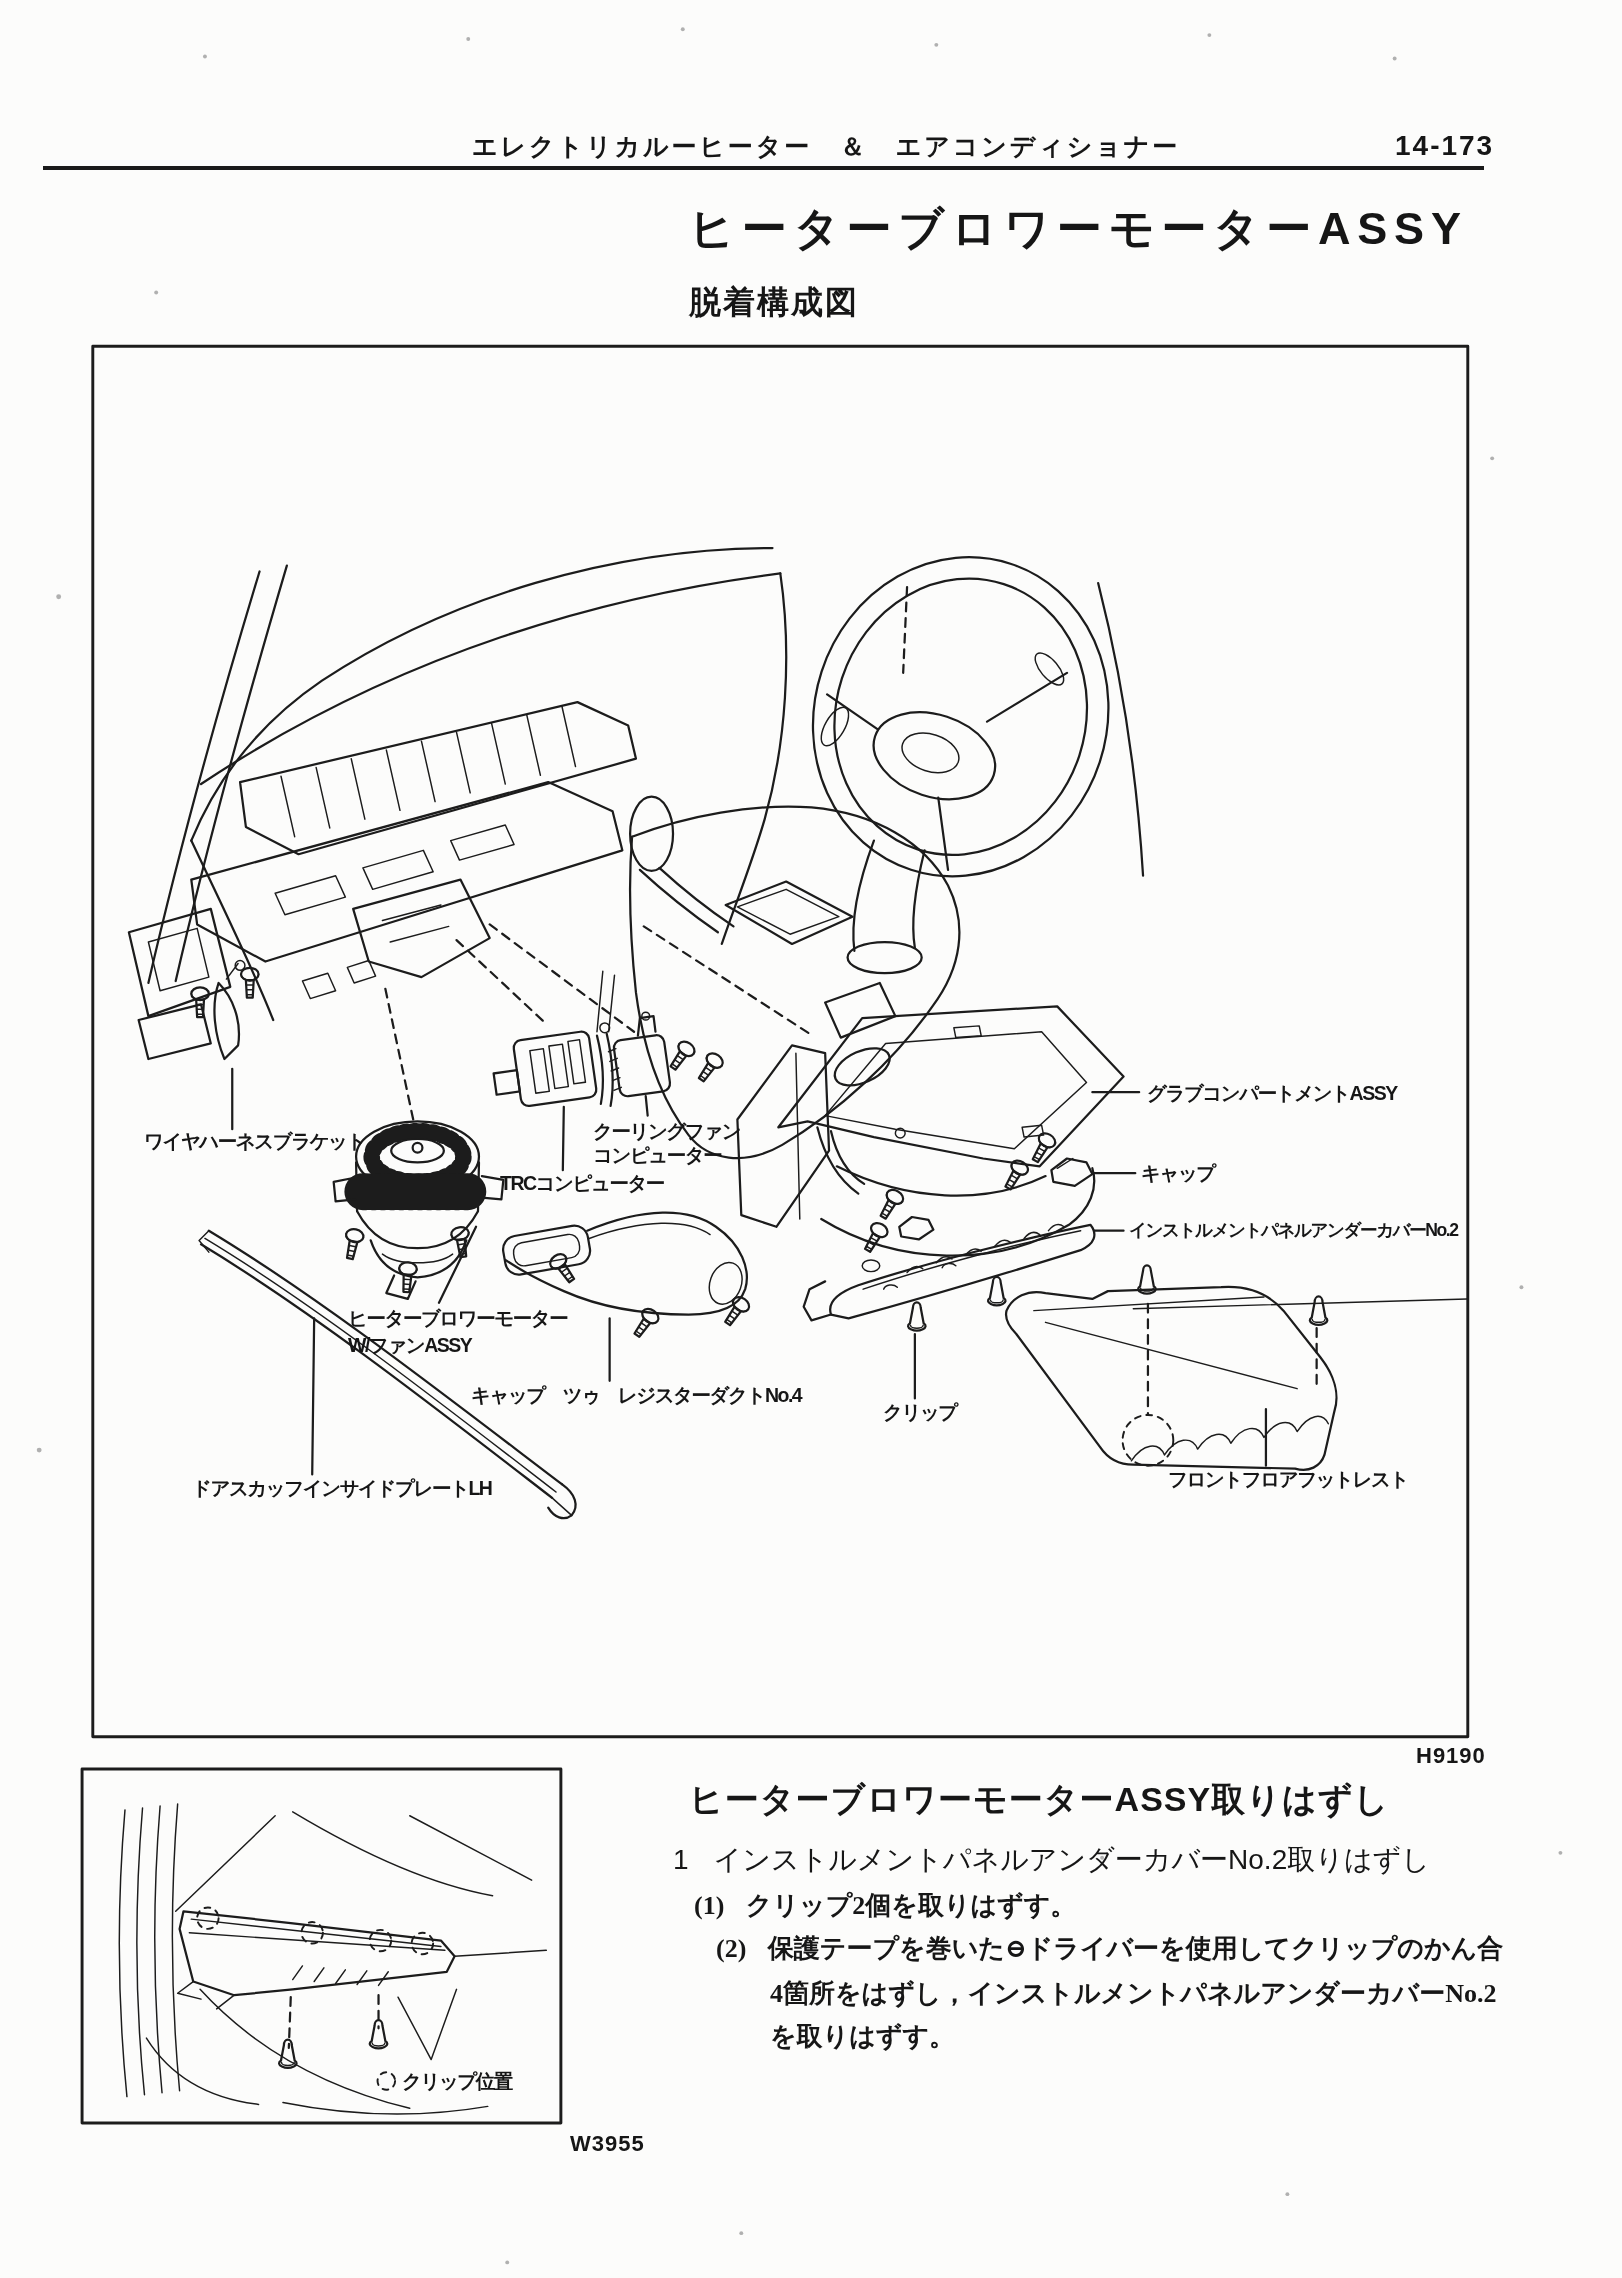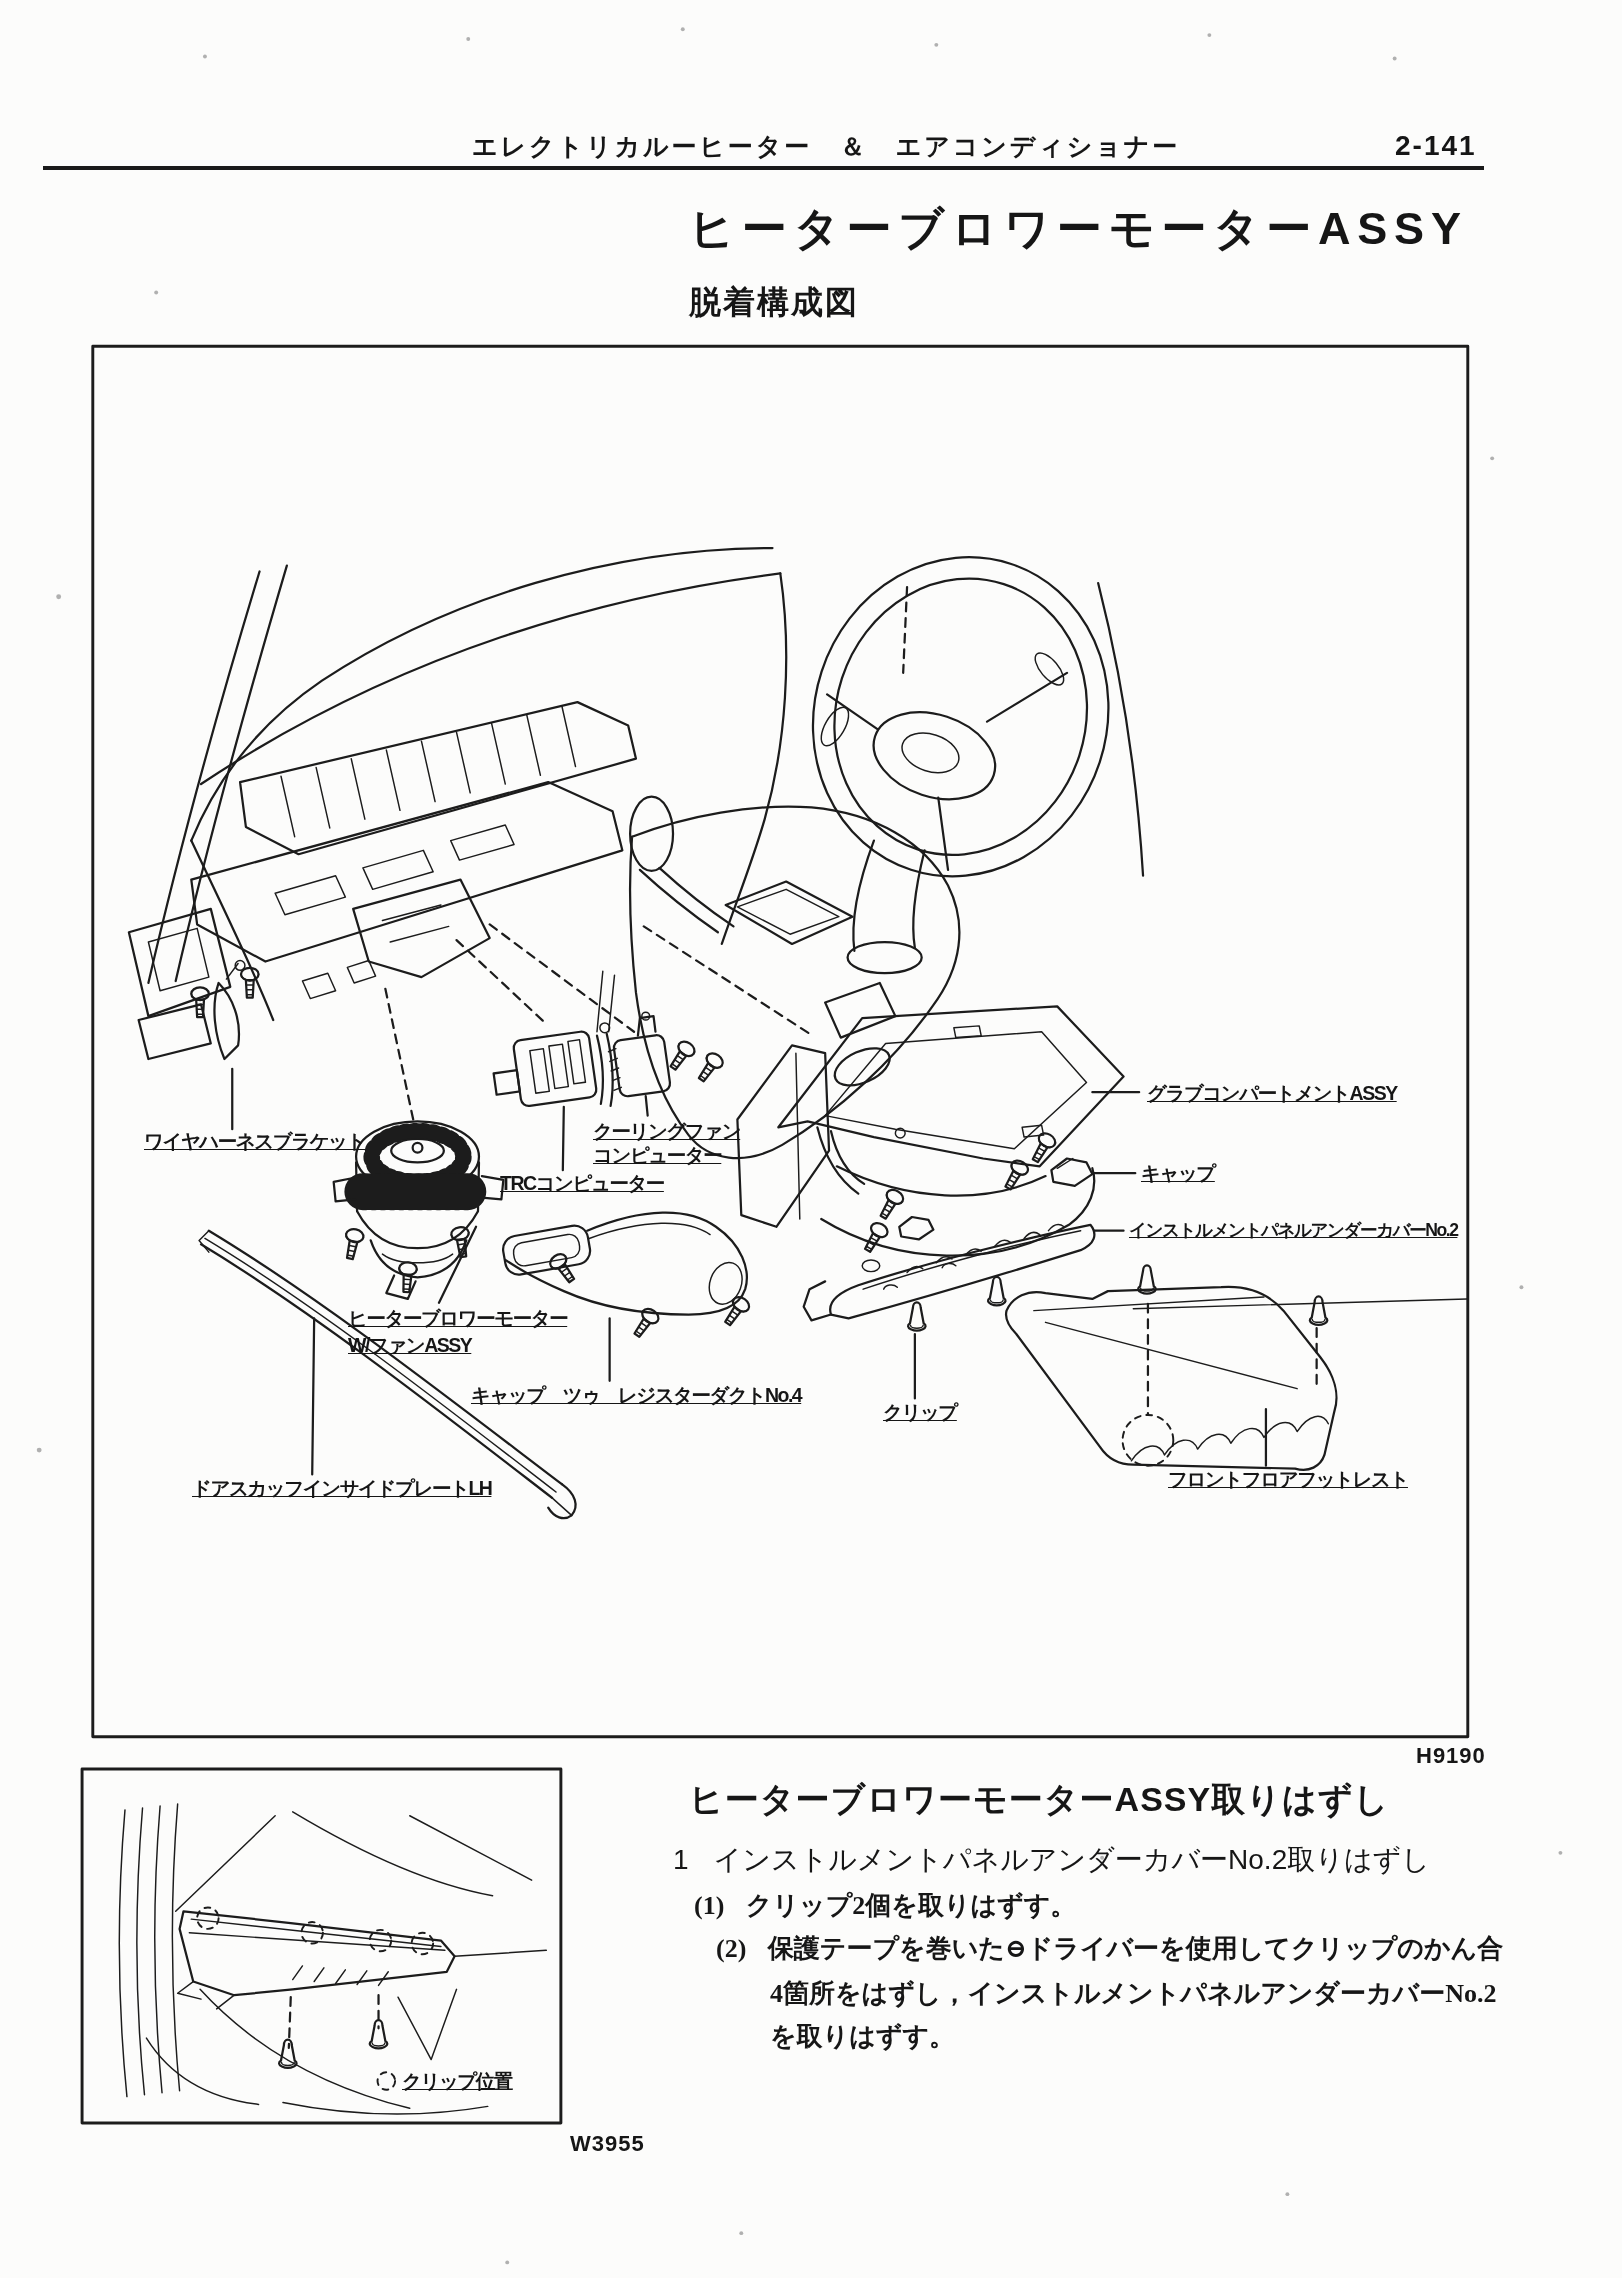--- a/index.html
+++ b/index.html
@@ -15,21 +15,21 @@
   svg .bg{fill:#fcfcfb;}
   svg .fins{stroke-width:17;stroke-dasharray:3 6.5;}
   svg .cyl{stroke-width:38;stroke-dasharray:3 6.5;}
   svg .dot{fill:#555;stroke:none;opacity:.45;}
   .t{position:absolute;white-space:nowrap;line-height:1.08;}
   .hdr{font-size:25px;font-weight:700;letter-spacing:2.9px;margin-top:8px;}
   .pageno{font-size:28px;font-weight:800;letter-spacing:2px;}
   .rule{position:absolute;left:43px;top:166px;width:1441px;height:3.9px;background:#1a1a1a;}
   .title{font-size:45px;font-weight:800;letter-spacing:6.8px;}
   .subtitle{font-size:32px;font-weight:800;letter-spacing:2px;}
-  .lbl{font-size:19.5px;font-weight:700;letter-spacing:-1.5px;text-decoration:underline;}
+  .lbl{font-size:19.5px;font-weight:700;letter-spacing:-1.5px;}
   .tight{font-size:17.6px;}
   .figcode{font-size:22px;font-weight:800;letter-spacing:1px;}
   .prochead{font-size:34px;font-weight:700;letter-spacing:1px;margin-left:12px;}
   .step{font-size:28px;font-weight:400;}
   .step .gap{margin-left:25px;}
   .serif{font-family:"Liberation Serif","DejaVu Serif",serif;font-size:26px;font-weight:600;}
   .serif .gap{margin-left:21.5px;text-align:center;}
 </style>
 </head>
 <body>
@@ -274,21 +274,21 @@
       <circle class="dot" cx="1600" cy="1900" r="2"></circle>
         <circle class="dot" cx="760" cy="2290" r="2"></circle>
       <circle class="dot" cx="1320" cy="2250" r="2"></circle>
         <circle class="dot" cx="520" cy="2320" r="2"></circle>
       <circle class="dot" cx="1130" cy="1905" r="2"></circle>
         <circle class="dot" cx="1560" cy="1320" r="2"></circle>
     </g>
   </svg>
 
   <div class="t hdr" style="left:472px;top:125px">エレクトリカルーヒーター　＆　エアコンディショナー</div>
-  <div class="t pageno" style="left:1395px;top:131px">2-141</div>
+  <div class="t pageno" style="left:1395px;top:131px">14-173</div>
   <div class="rule"></div>
 
   <div class="t title" style="left:689px;top:205px">ヒーターブロワーモーターASSY</div>
   <div class="t subtitle" style="left:689px;top:285px">脱着構成図</div>
 
   <div class="t lbl" style="left:144px;top:1131px">ワイヤハーネスブラケット</div>
   <div class="t lbl" style="left:500px;top:1173px">TRCコンピューター</div>
   <div class="t lbl" style="left:593px;top:1121px">クーリングファン</div>
   <div class="t lbl" style="left:593px;top:1145px">コンピューター</div>
   <div class="t lbl" style="left:1147px;top:1083px">グラブコンパートメントASSY</div>

